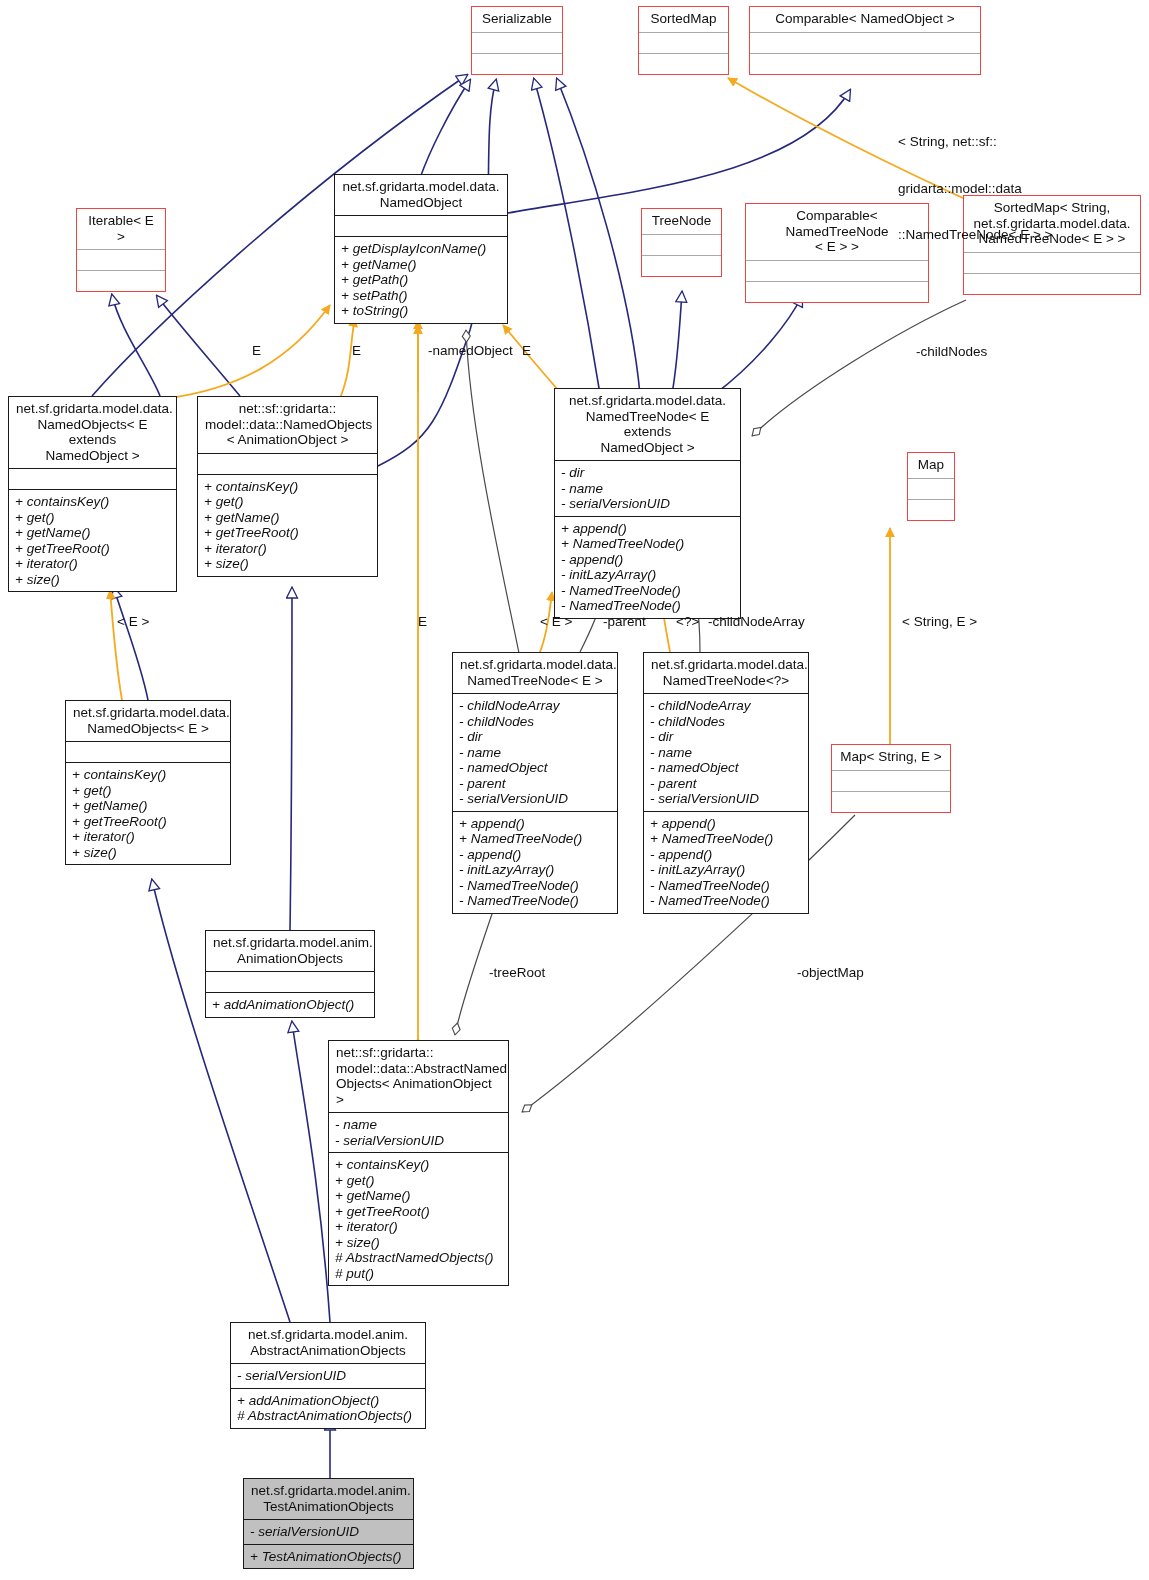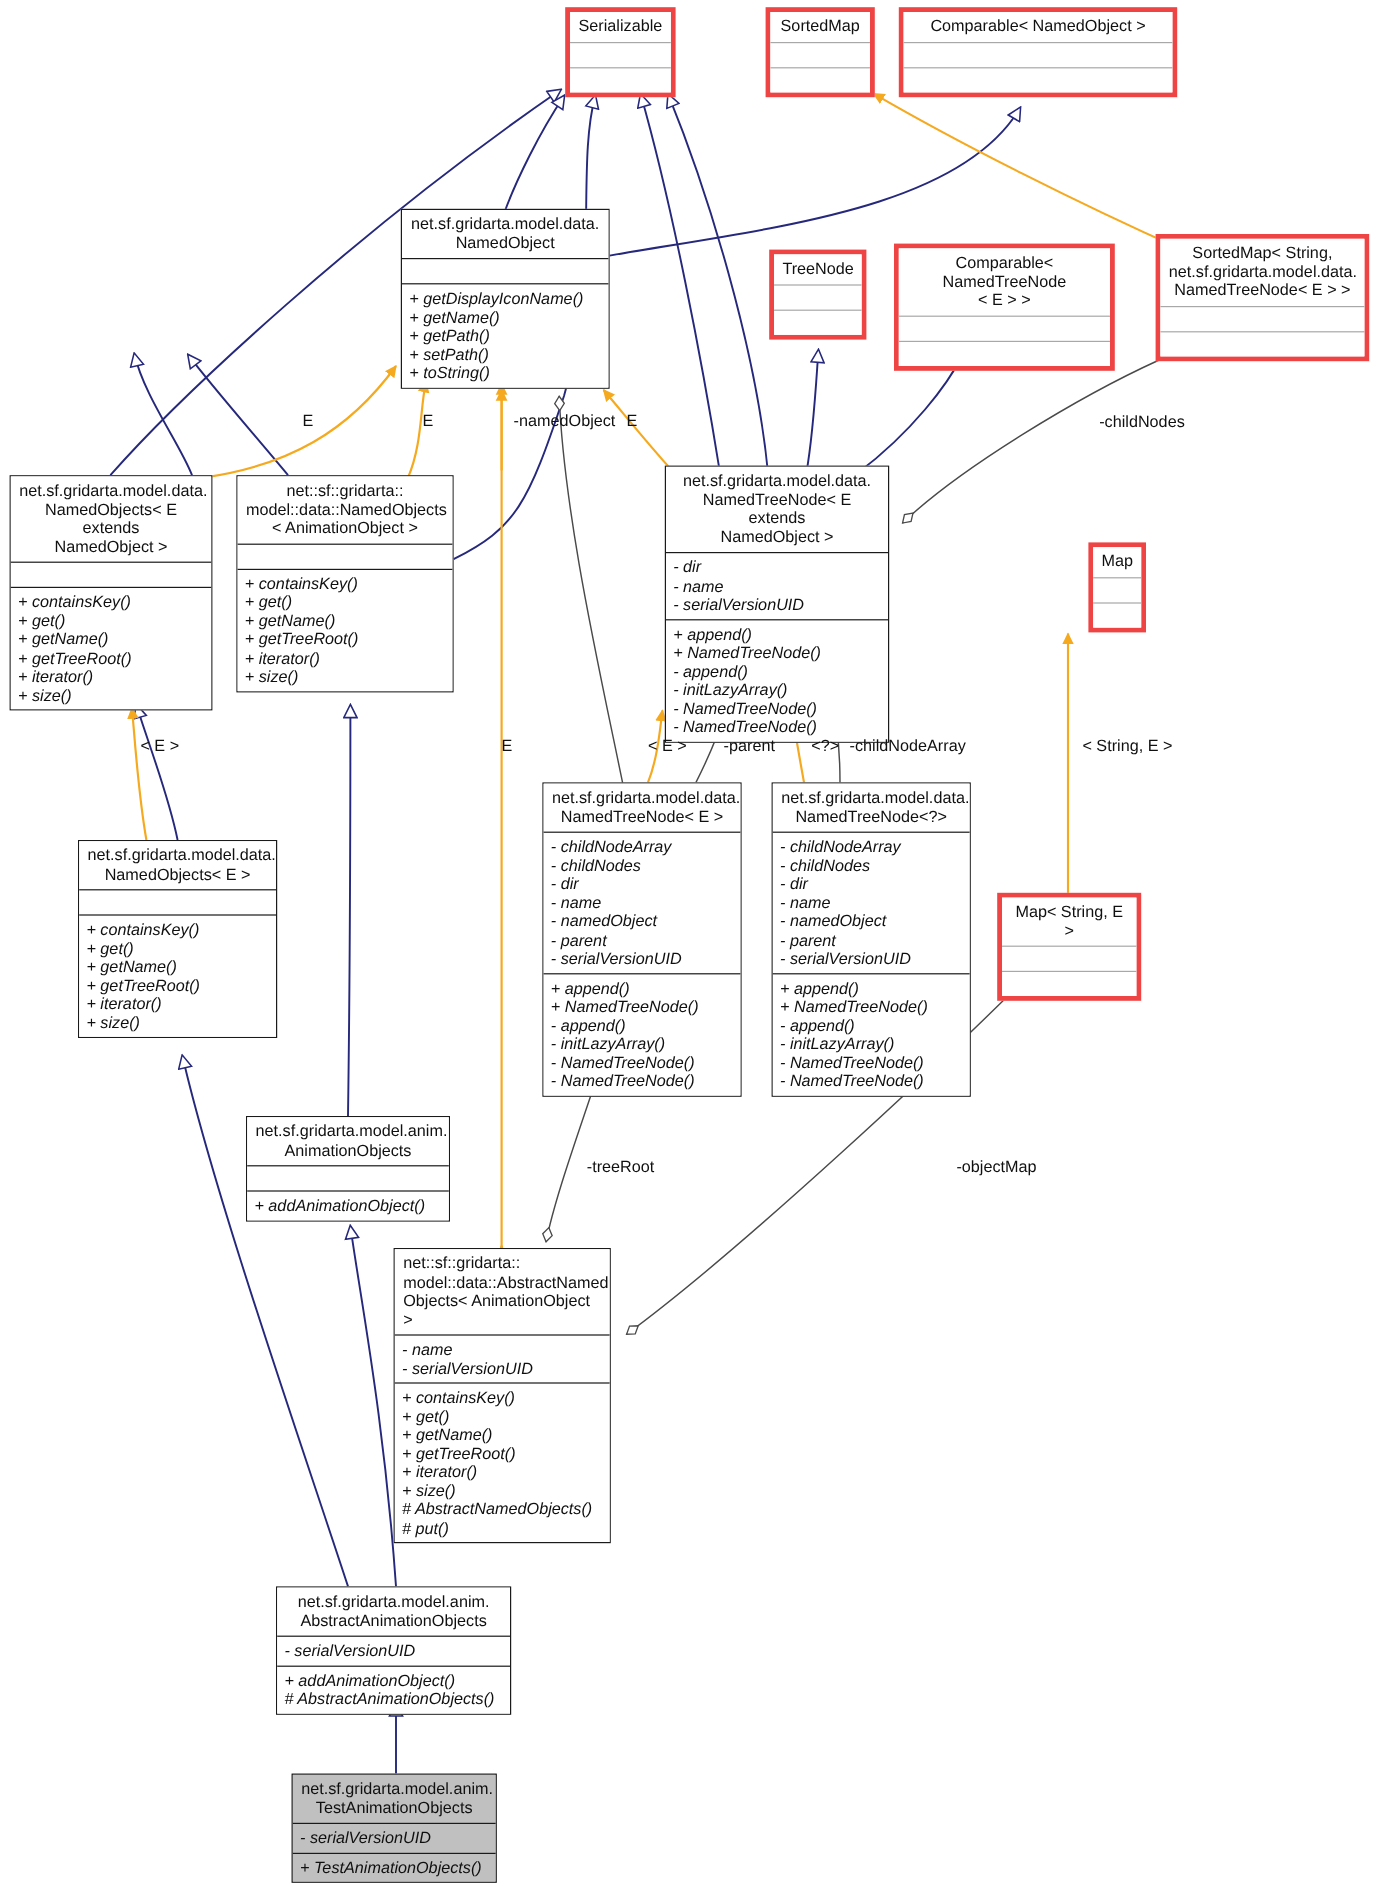--- a/index.html
+++ b/index.html
@@ -16,21 +16,21 @@
     background: #ffffff;
   }
   svg.edges {
     position: absolute; left: 0; top: 0;
     width: 1149px; height: 1580px;
     pointer-events: none;
   }
   .uml {
     position: absolute;
     background: #ffffff;
-    border: 4px solid #ef4444;
+    border: 1px solid #ef4444;
     font-size: 13.5px;
     line-height: 15.5px;
     color: #101010;
     z-index: 5;
   }
   .uml.strong { border: 1px solid #1a1a1a; }
   .uml.highlight { background: #c0c0c0; }
   .uml.highlight .sec { background: #c0c0c0; }
   .uml .sec {
     padding: 4px 6px;
@@ -178,20 +178,27 @@
     <div class="sec empty"></div>
     <div class="sec">
       <div class="row">+ getDisplayIconName()</div>
       <div class="row">+ getName()</div>
       <div class="row">+ getPath()</div>
       <div class="row">+ setPath()</div>
       <div class="row">+ toString()</div>
     </div>
   </div>
 
+  <div class="uml" style="left:76px; top:208px; width:90px;">
+    <div class="sec title">
+        <div class="row">Iterable&lt; E &gt;</div>
+      </div>
+    <div class="sec empty"></div>
+    <div class="sec empty"></div>
+  </div>
 
   <div class="uml" style="left:641px; top:208px; width:81px;">
     <div class="sec title">
         <div class="row">TreeNode</div>
       </div>
     <div class="sec empty"></div>
     <div class="sec empty"></div>
   </div>
 
   <div class="uml" style="left:745px; top:203px; width:184px;">
@@ -401,20 +408,25 @@
       <div class="row">TestAnimationObjects</div>
     </div>
     <div class="sec">
       <div class="row">- serialVersionUID</div>
     </div>
     <div class="sec">
       <div class="row">+ TestAnimationObjects()</div>
     </div>
   </div>
 
+  <div class="elabel" style="left:898px; top:103px;">
+    <div>&lt; String, net::sf::</div>
+    <div>gridarta::model::data</div>
+    <div>::NamedTreeNode&lt; E &gt; &gt;</div>
+  </div>
 
   <div class="elabel" style="left:252px; top:343px;">E</div>
   <div class="elabel" style="left:352px; top:343px;">E</div>
   <div class="elabel" style="left:428px; top:343px;">-namedObject</div>
   <div class="elabel" style="left:522px; top:343px;">E</div>
   <div class="elabel" style="left:916px; top:344px;">-childNodes</div>
 
   <div class="elabel" style="left:117px; top:614px;">&lt; E &gt;</div>
   <div class="elabel" style="left:418px; top:614px;">E</div>
   <div class="elabel" style="left:540px; top:614px;">&lt; E &gt;</div>

